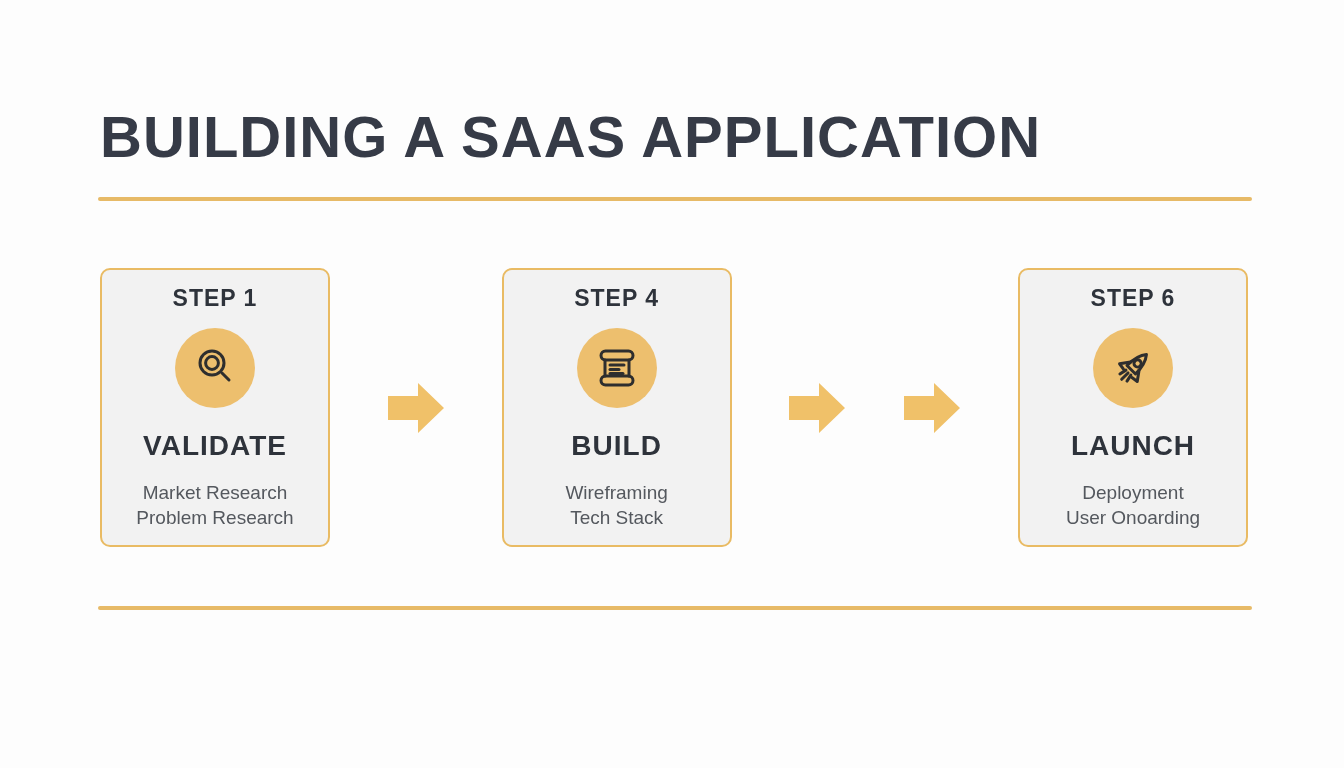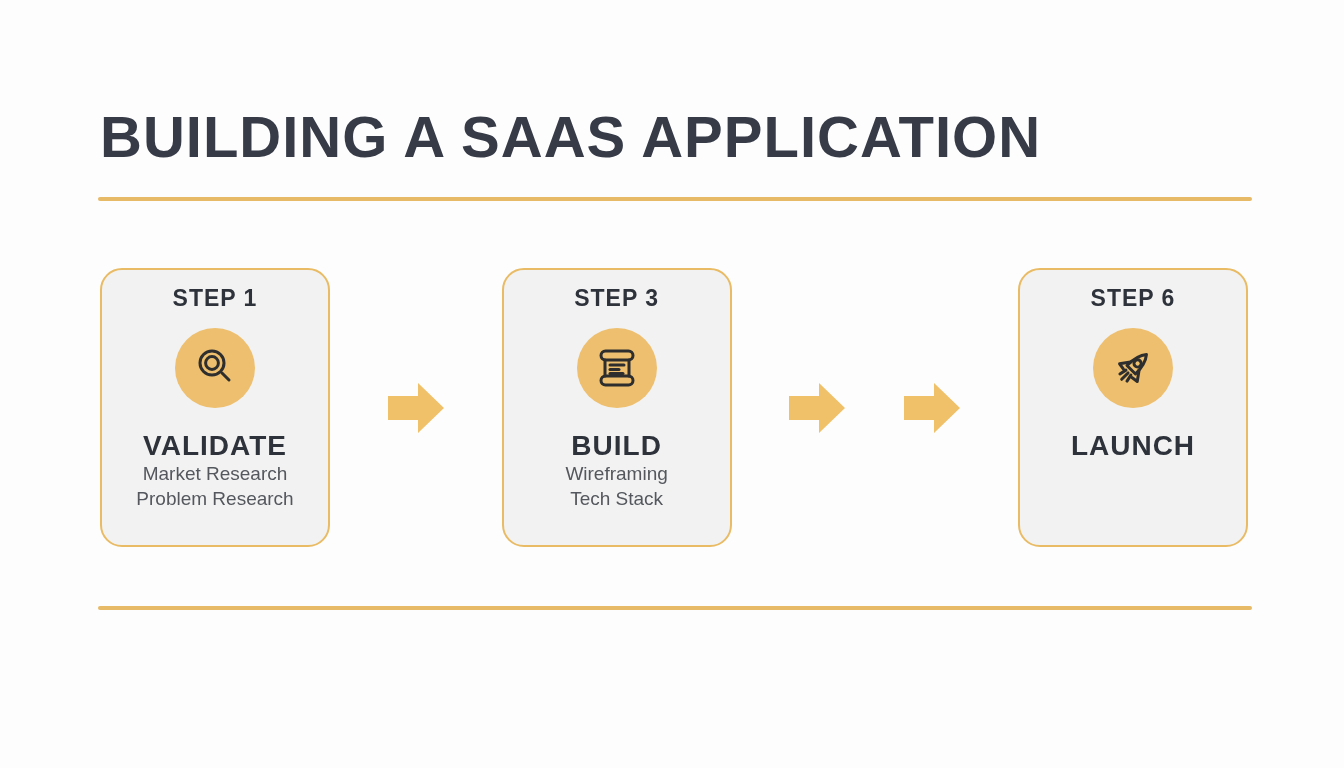--- a/index.html
+++ b/index.html
@@ -28,42 +28,42 @@
 
   .steps-row {
     position: absolute; left: 100px; top: 268px; width: 1148px; height: 279px;
     display: flex; align-items: center; justify-content: space-between;
   }
 
   .card {
     width: 230px; height: 279px;
     background: var(--card-bg, #f2f2f2);
     border: 2px solid var(--card-border, #e9bb64);
-    border-radius: 22px;
+    border-radius: 10px;
     display: flex; flex-direction: column; align-items: center;
     flex: 0 0 auto;
   }
   .step-label {
     margin-top: 15px; font-size: 23px; line-height: 26px;
     font-weight: 800; letter-spacing: 1px;
     color: var(--text-dark, #2e333b);
   }
   .icon-circle {
     margin-top: 17px; width: 80px; height: 80px; border-radius: 50%;
     background: var(--circle-gold, #edbf6e);
     display: flex; align-items: center; justify-content: center;
     color: var(--icon-stroke, #2e2e2e);
   }
   .card-title {
     margin-top: 23px; font-size: 28px; line-height: 30px;
     font-weight: 700; letter-spacing: 1px;
     color: var(--text-dark, #2e333b);
   }
   .card-sub {
-    margin-top: 0; font-size: 19px; line-height: 25px;
+    margin-top: 19px; font-size: 19px; line-height: 25px;
     color: var(--subtext-gray, #54585e); text-align: center;
   }
   .card-sub span { display: block; }
 
   .code-glyph {
     font-size: 29px; font-weight: 800; letter-spacing: 1px;
     color: var(--icon-stroke, #2e2e2e);
   }
 
   .arrow { flex: 0 0 auto; display: block; }
@@ -100,21 +100,21 @@
         <span>Market Research</span>
         <span>Problem Research</span>
       </div>
     </div>
 
     <svg class="arrow" width="58" height="58" viewBox="0 0 58 58" aria-hidden="true">
       <polygon points="1,17 31,17 31,4 57,29 31,54 31,41 1,41"></polygon>
     </svg>
 
     <div class="card">
-      <div class="step-label">STEP 3</div>
+      <div class="step-label">STEP 4</div>
       <div class="icon-circle">
         <svg class="icon-svg" width="48" height="48" viewBox="0 0 48 48" aria-hidden="true">
           <rect class="st" x="8" y="7" width="32" height="9" rx="4.5"></rect>
           <rect class="st" x="8" y="32" width="32" height="9" rx="4.5"></rect>
           <line class="st" x1="12" y1="16" x2="12" y2="32"></line>
           <line class="st" x1="36" y1="16" x2="36" y2="32"></line>
           <line class="st" x1="17" y1="21" x2="31" y2="21"></line>
           <line class="st" x1="17" y1="25.5" x2="26" y2="25.5"></line>
           <line class="st" x1="17" y1="29.5" x2="30" y2="29.5"></line>
         </svg>
@@ -144,19 +144,23 @@
             <circle class="st" stroke-width="2.8" cx="24" cy="17.5" r="3.6"></circle>
             <path class="st" stroke-width="2.8" d="M18,21.5 L11.5,30.5 L18,31.5"></path>
             <path class="st" stroke-width="2.8" d="M30,21.5 L36.5,30.5 L30,31.5"></path>
             <path class="st" stroke-width="2.6" d="M20.5,30.5 L19,37.5"></path>
             <path class="st" stroke-width="2.6" d="M24,31 L24,40"></path>
             <path class="st" stroke-width="2.6" d="M27.5,30.5 L29,37.5"></path>
           </g>
         </svg>
       </div>
       <div class="card-title">LAUNCH</div>
+      <div class="card-sub">
+        <span>Deployment</span>
+        <span>User Onoarding</span>
+      </div>
     </div>
 
   </div>
 
   <div class="rule rule-bottom"></div>
 
 </div>
 
 </body></html>

